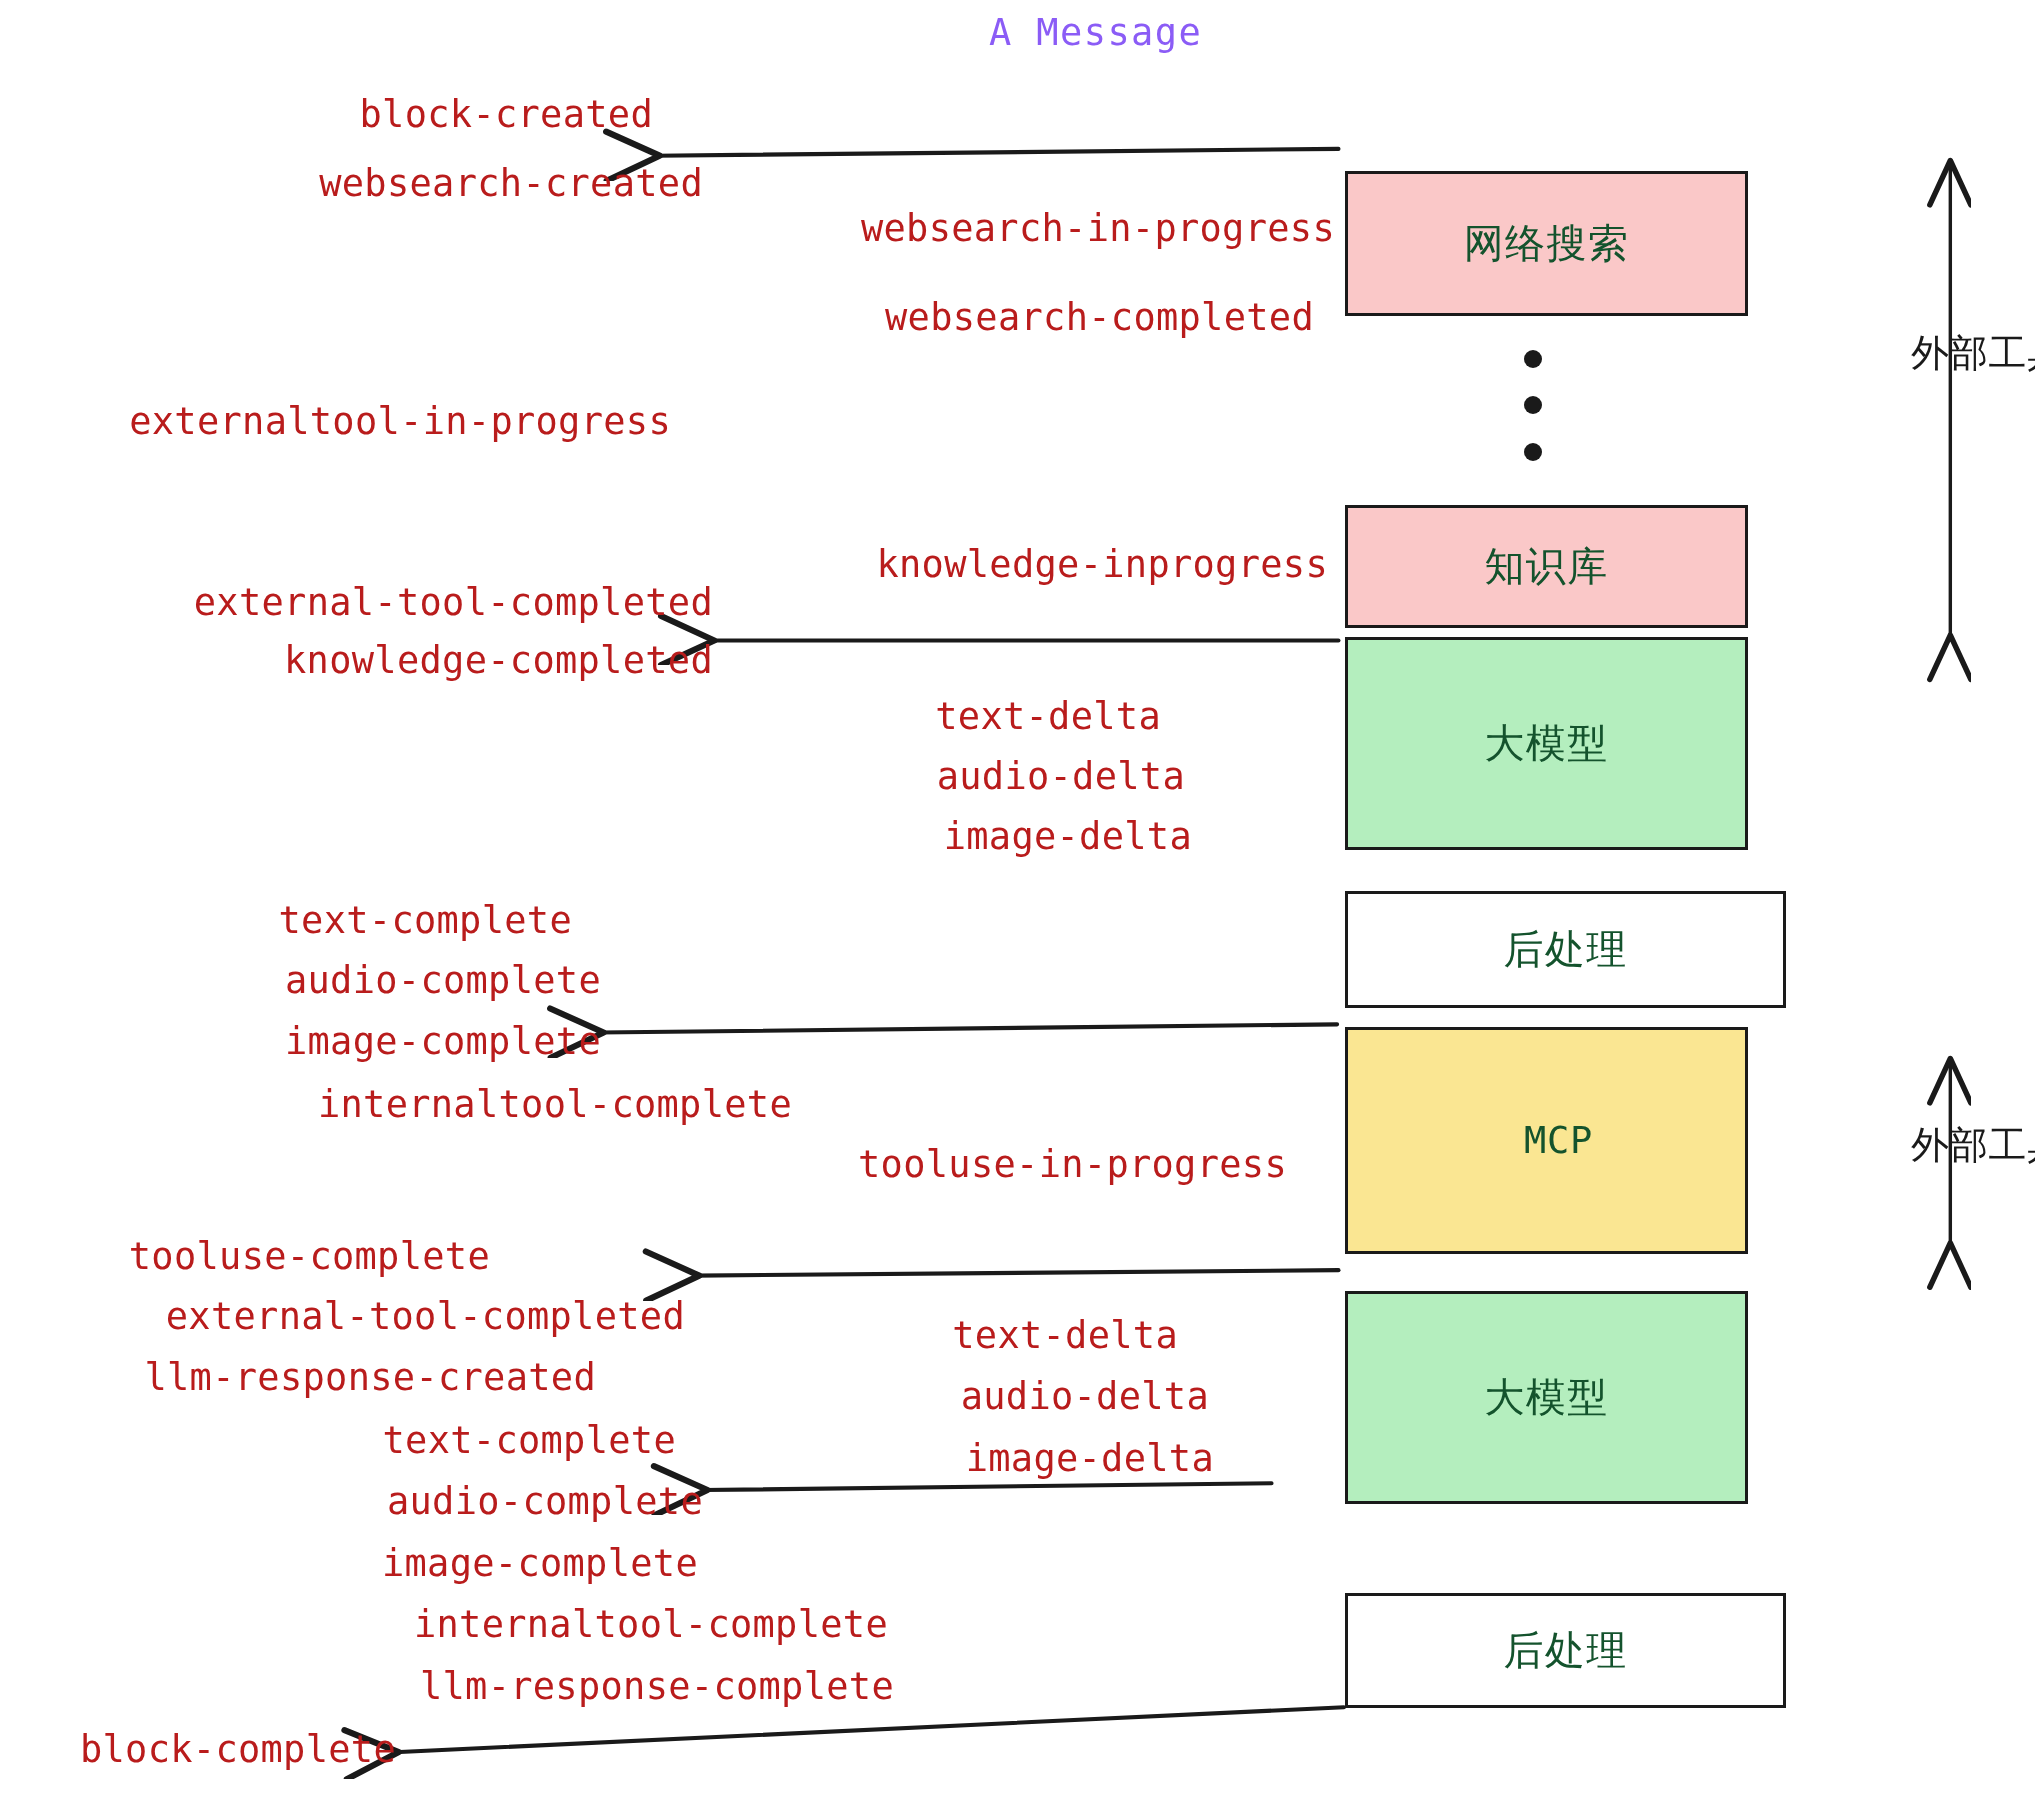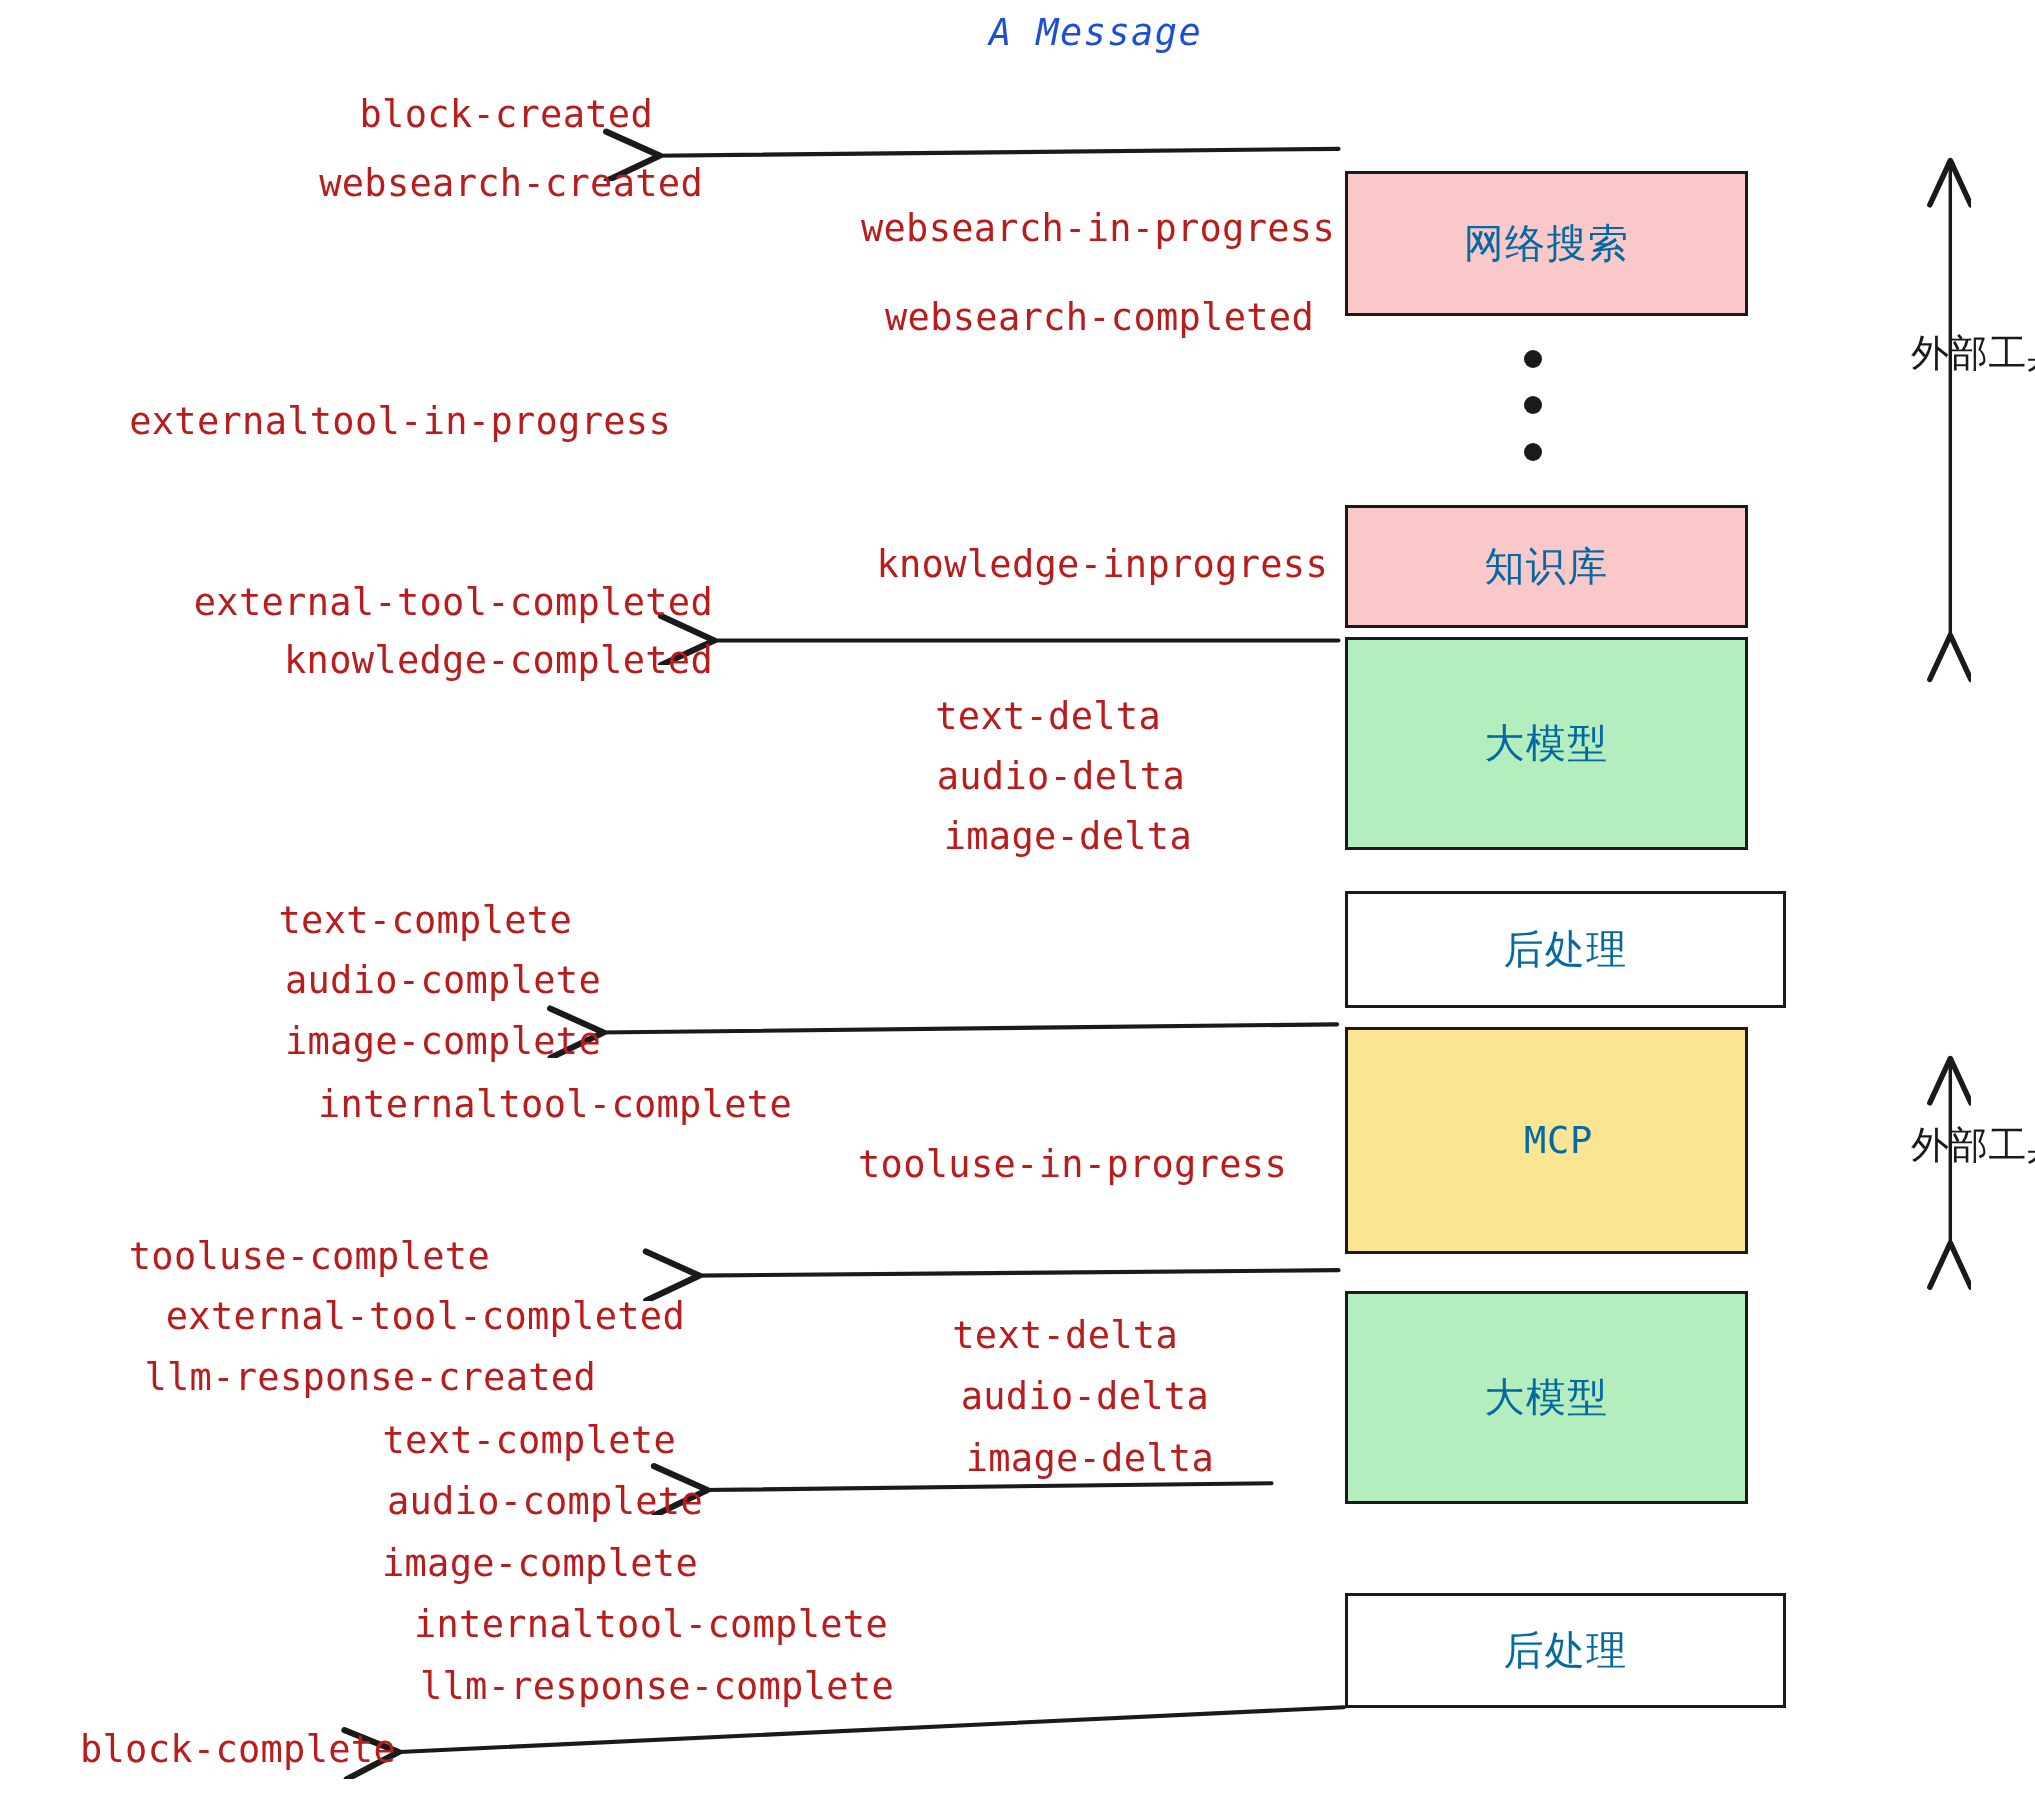--- a/index.html
+++ b/index.html
@@ -31,35 +31,34 @@
     letter-spacing: 0.3px;
     line-height: 1;
   }
   .evt.right {
     text-align: right;
   }
   .title {
     position: absolute;
     font-family: "DejaVu Sans Mono", monospace;
     font-size: 37px;
-    color: #1d4ed8;
+    color: #8b5cf6;
     white-space: nowrap;
     letter-spacing: 1.4px;
-    font-style: italic;
   }
   .node {
     position: absolute;
     box-sizing: border-box;
     border: 3.4px solid #1a1a1a;
     display: flex;
     align-items: center;
     justify-content: center;
     font-family: "DejaVu Sans", sans-serif;
     font-size: 40px;
-    color: #0369a1;
+    color: #14532d;
     letter-spacing: 1.4px;
   }
   .node.mono {
     font-family: "DejaVu Sans Mono", monospace;
     font-size: 37px;
     letter-spacing: 0.7px;
   }
   .side-label {
     position: absolute;
     font-family: "DejaVu Sans", sans-serif;

